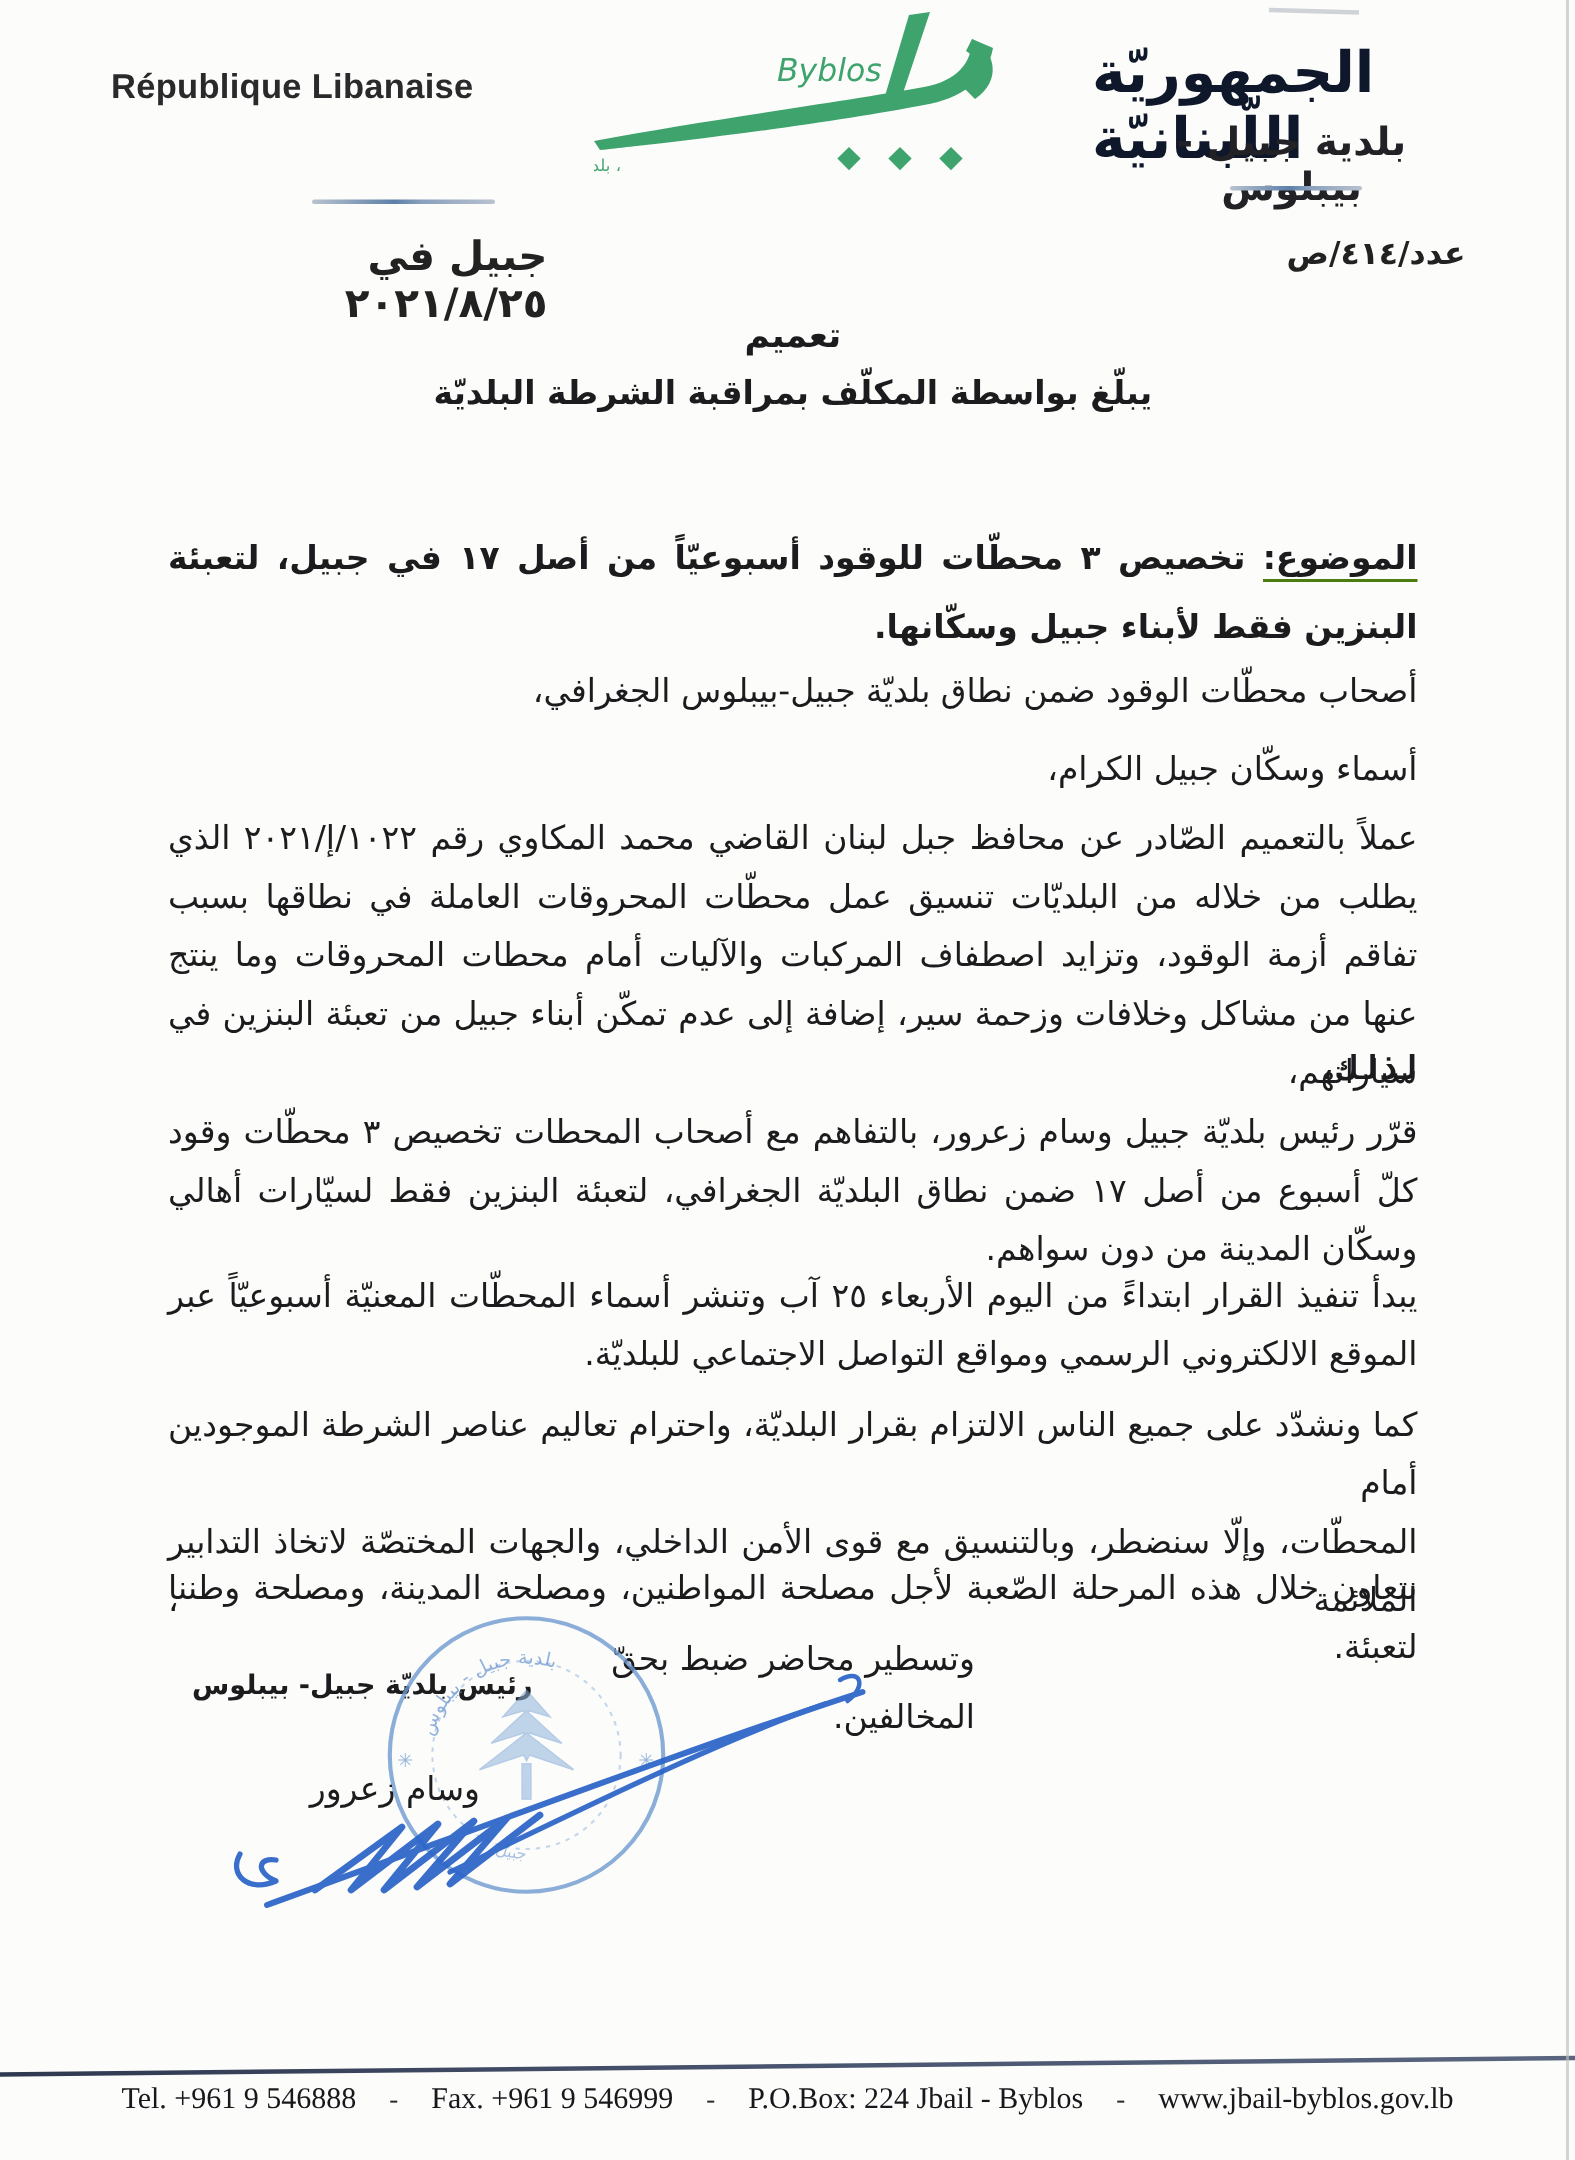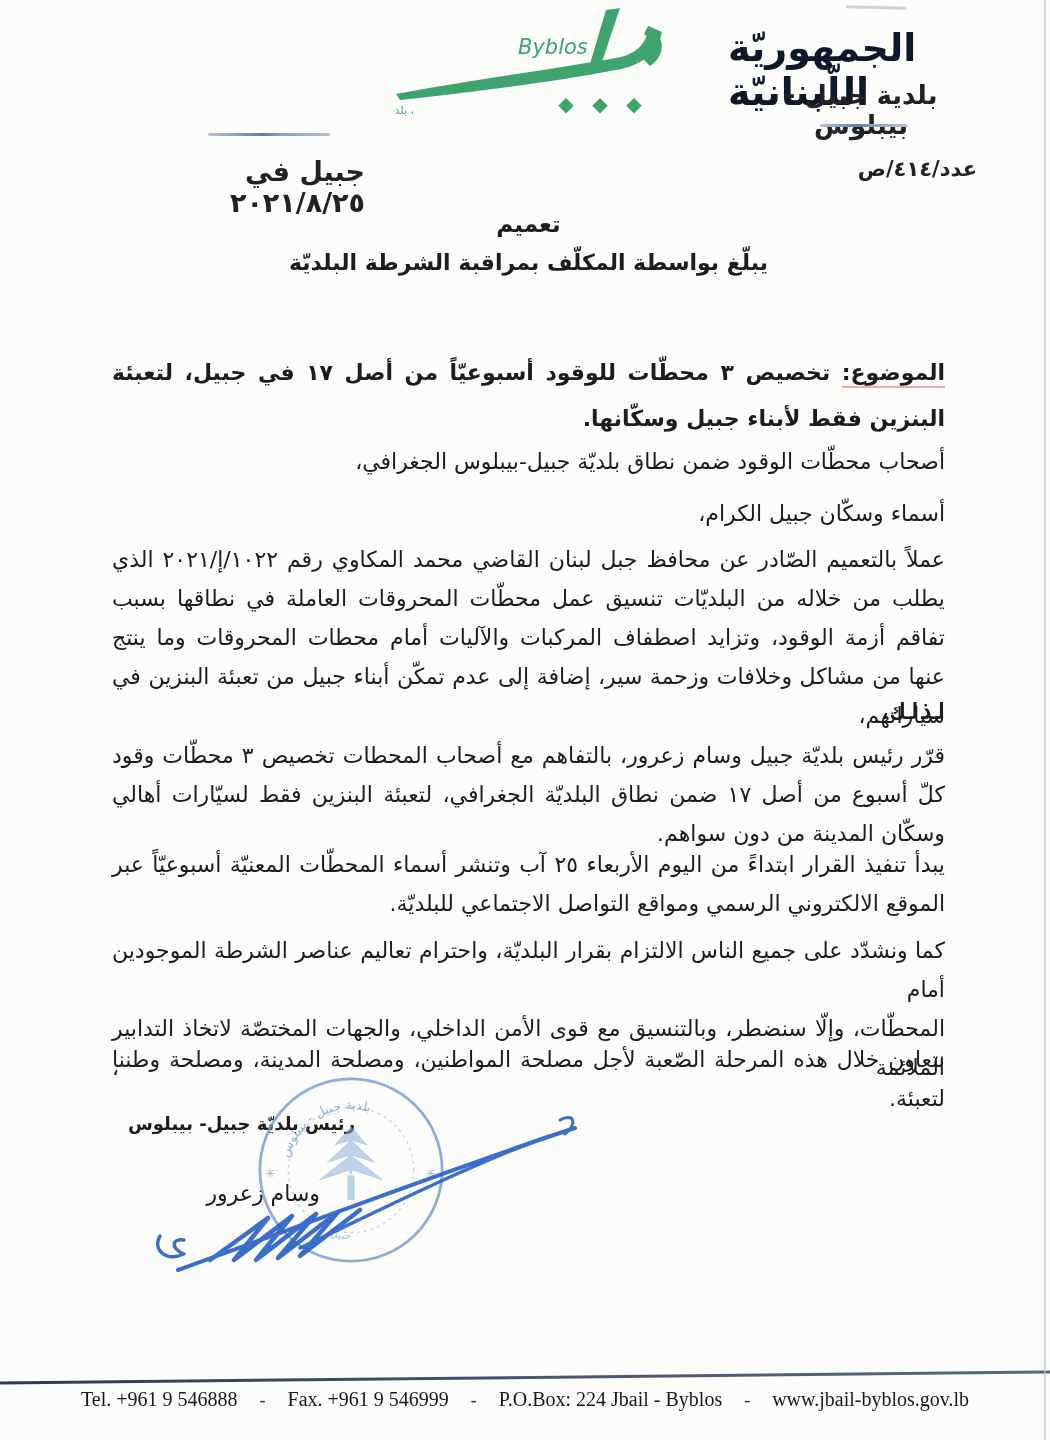--- a/index.html
+++ b/index.html
@@ -31,21 +31,21 @@
     font-size:21px;font-weight:bold;color:#222;}
   
   .doc-title{left:112px;top:211px;width:833px;text-align:center;direction:rtl;
     font-size:23px;font-weight:bold;}
   .doc-subtitle{left:112px;top:250px;width:833px;text-align:center;direction:rtl;
     font-size:22px;font-weight:bold;}
   
   .col{left:112px;width:833px;direction:rtl;text-align:justify;
     font-size:22px;line-height:39px;color:#1c1c1e;}
   .subject{top:350px;font-weight:bold;line-height:46px;}
-  .subject .lbl{border-bottom:2px solid #fca5a5;padding-bottom:1px;}
+  .subject .lbl{border-bottom:2px solid #4d7c0f;padding-bottom:1px;}
   .addr1{top:442px;}
   .addr2{top:494px;}
   .p1{top:540px;}
   .heading{top:694px;font-weight:bold;font-family:Liberation Mono, monospace;}
   .p2{top:736px;}
   .p3{top:845px;}
   .p4{top:931px;}
   .p4 .jline{text-align:justify;text-align-last:justify;}
   .p4 .lastline{text-align:right;padding-left:210px;padding-right:295px;}
   .p5{top:1040px;}
@@ -66,20 +66,21 @@
   .footer-bar .sep{margin:0 22px;font-size:18px;color:#2a2a30;}
   
   .edge-line{left:1044px;top:0;width:2px;height:1440px;background:#bfbfbf;opacity:.65;}
   .mark-tr{left:846px;top:6px;width:60px;height:3px;background:#9aa0ab;opacity:.45;transform:rotate(1.5deg);}
 </style>
 </head>
 <body>
 
 <div class="page">
 
+  <div class="abs fr-country">République Libanaise</div>
   <div class="abs divider div-left"></div>
   <div class="abs date-line">جبيل في ٢٠٢١/٨/٢٥</div>
 
   <svg class="abs" style="left:396px;top:8px;" width="272" height="118" viewBox="0 0 272 118">
     <path d="M2,88 C80,74 170,62 225,52 C245,48 256,38 258,26 L263,29 C259,46 243,57 220,61 C165,71 80,82 6,92 Z" fill="#9ccfae" opacity="0.85"></path>
     <path d="M0,86 C75,72 165,60 220,50 C242,46 252,34 252,18 L266,24 C262,46 244,58 220,62 C168,72 82,84 4,92 Z" fill="#3fa36d"></path>
     <path d="M210,2 L224,0 L206,54 L194,56 Z" fill="#3fa36d"></path>
     <path d="M252,18 C268,26 272,46 254,58 L246,50 C258,44 258,32 248,26 Z" fill="#3fa36d"></path>
     <rect x="165" y="92" width="11" height="11" fill="#3fa36d" transform="rotate(45 170 97)"></rect>
     <rect x="199" y="92" width="11" height="11" fill="#3fa36d" transform="rotate(45 204 97)"></rect>
@@ -106,20 +107,21 @@
   <div class="abs col p1">عملاً بالتعميم الصّادر عن محافظ جبل لبنان القاضي محمد المكاوي رقم ١٠٢٢/إ/٢٠٢١ الذي يطلب من خلاله من البلديّات تنسيق عمل محطّات المحروقات العاملة في نطاقها بسبب تفاقم أزمة الوقود، وتزايد اصطفاف المركبات والآليات أمام محطات المحروقات وما ينتج عنها من مشاكل وخلافات وزحمة سير، إضافة إلى عدم تمكّن أبناء جبيل من تعبئة البنزين في سياراتهم،</div>
 
   <div class="abs col heading">لذلك،</div>
 
   <div class="abs col p2">قرّر رئيس بلديّة جبيل وسام زعرور، بالتفاهم مع أصحاب المحطات تخصيص ٣ محطّات وقود كلّ أسبوع من أصل ١٧ ضمن نطاق البلديّة الجغرافي، لتعبئة البنزين فقط لسيّارات أهالي وسكّان المدينة من دون سواهم.</div>
   <div class="abs col p3">يبدأ تنفيذ القرار ابتداءً من اليوم الأربعاء ٢٥ آب وتنشر أسماء المحطّات المعنيّة أسبوعيّاً عبر الموقع الالكتروني الرسمي ومواقع التواصل الاجتماعي للبلديّة.</div>
 
   <div class="abs col p4">
     <div class="jline">كما ونشدّد على جميع الناس الالتزام بقرار البلديّة، واحترام تعاليم عناصر الشرطة الموجودين أمام</div>
     <div class="jline">المحطّات، وإلّا سنضطر، وبالتنسيق مع قوى الأمن الداخلي، والجهات المختصّة لاتخاذ التدابير الملائمة ،</div>
+    <div class="lastline">وتسطير محاضر ضبط بحقّ المخالفين.</div>
   </div>
 
   <div class="abs col p5">نتعاون خلال هذه المرحلة الصّعبة لأجل مصلحة المواطنين، ومصلحة المدينة، ومصلحة وطننا لتعبئة.</div>
 
   <div class="abs sig-title">رئيس بلديّة جبيل- بيبلوس</div>
 
   <svg class="abs stamp-wrap" viewBox="0 0 200 200">
     <defs>
       <path id="arcTop" d="M 34,104 A 66,66 0 0 1 166,104"></path>
       <path id="arcBot" d="M 52,148 A 62,62 0 0 0 148,148"></path>

